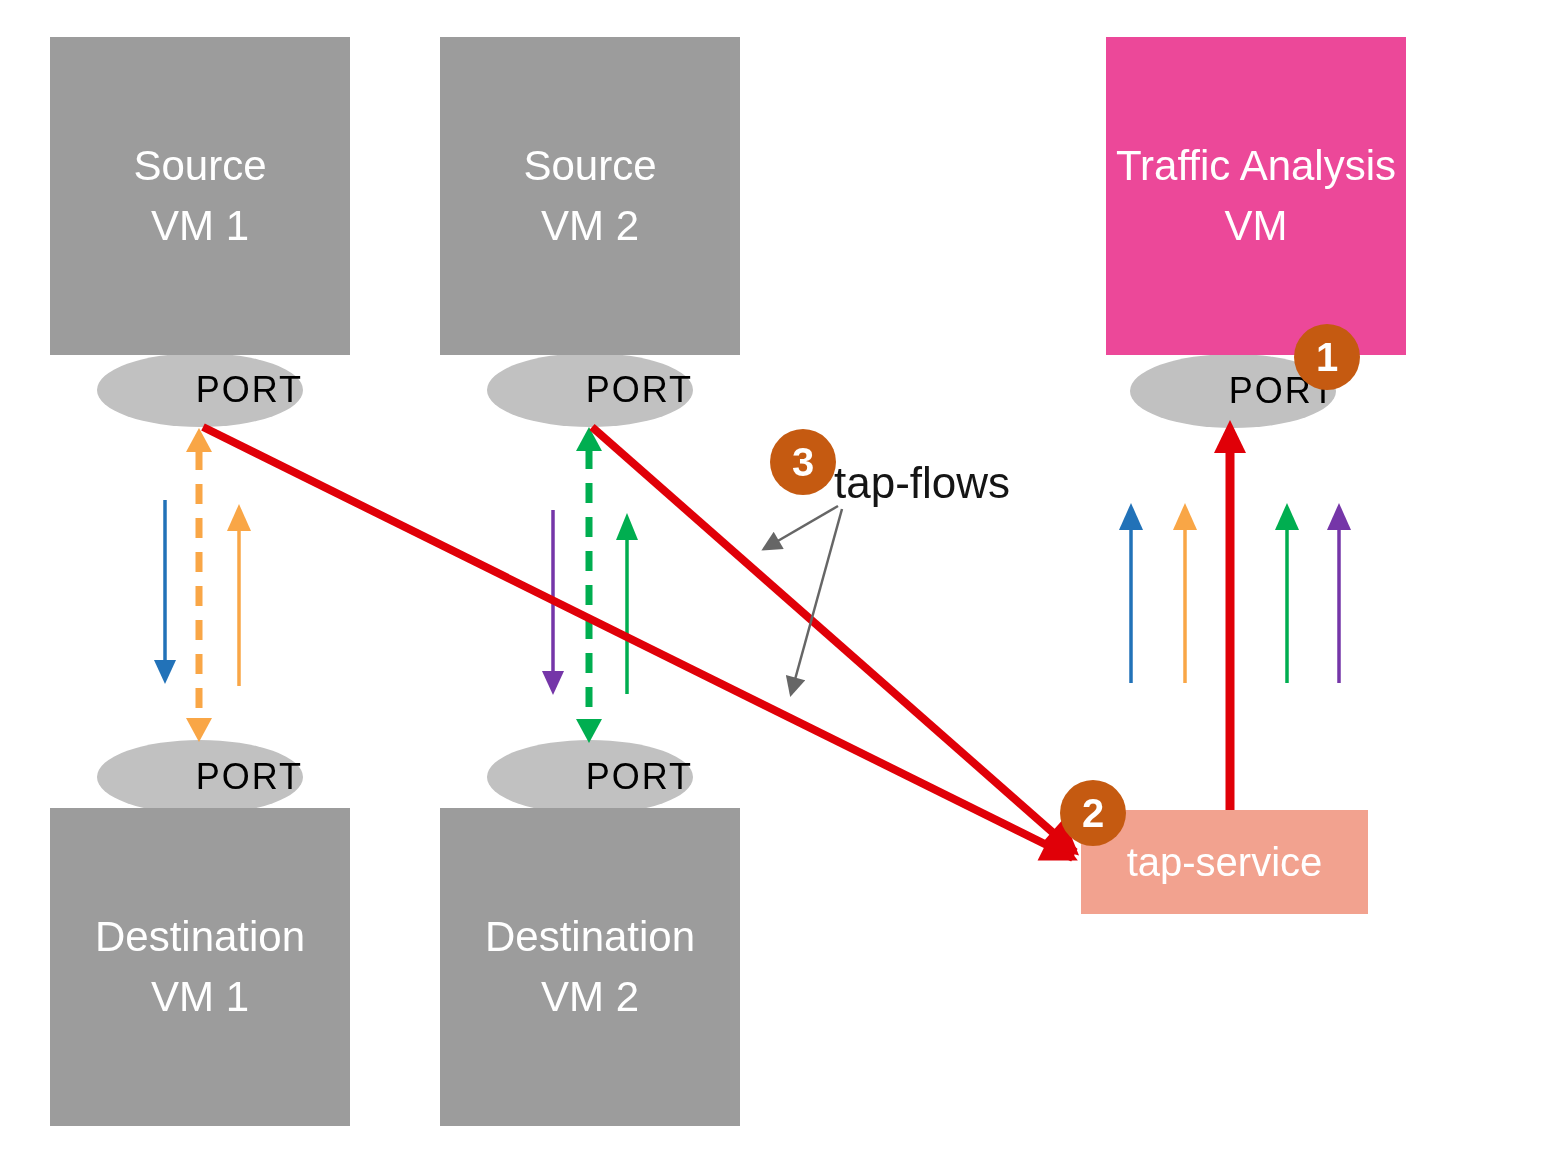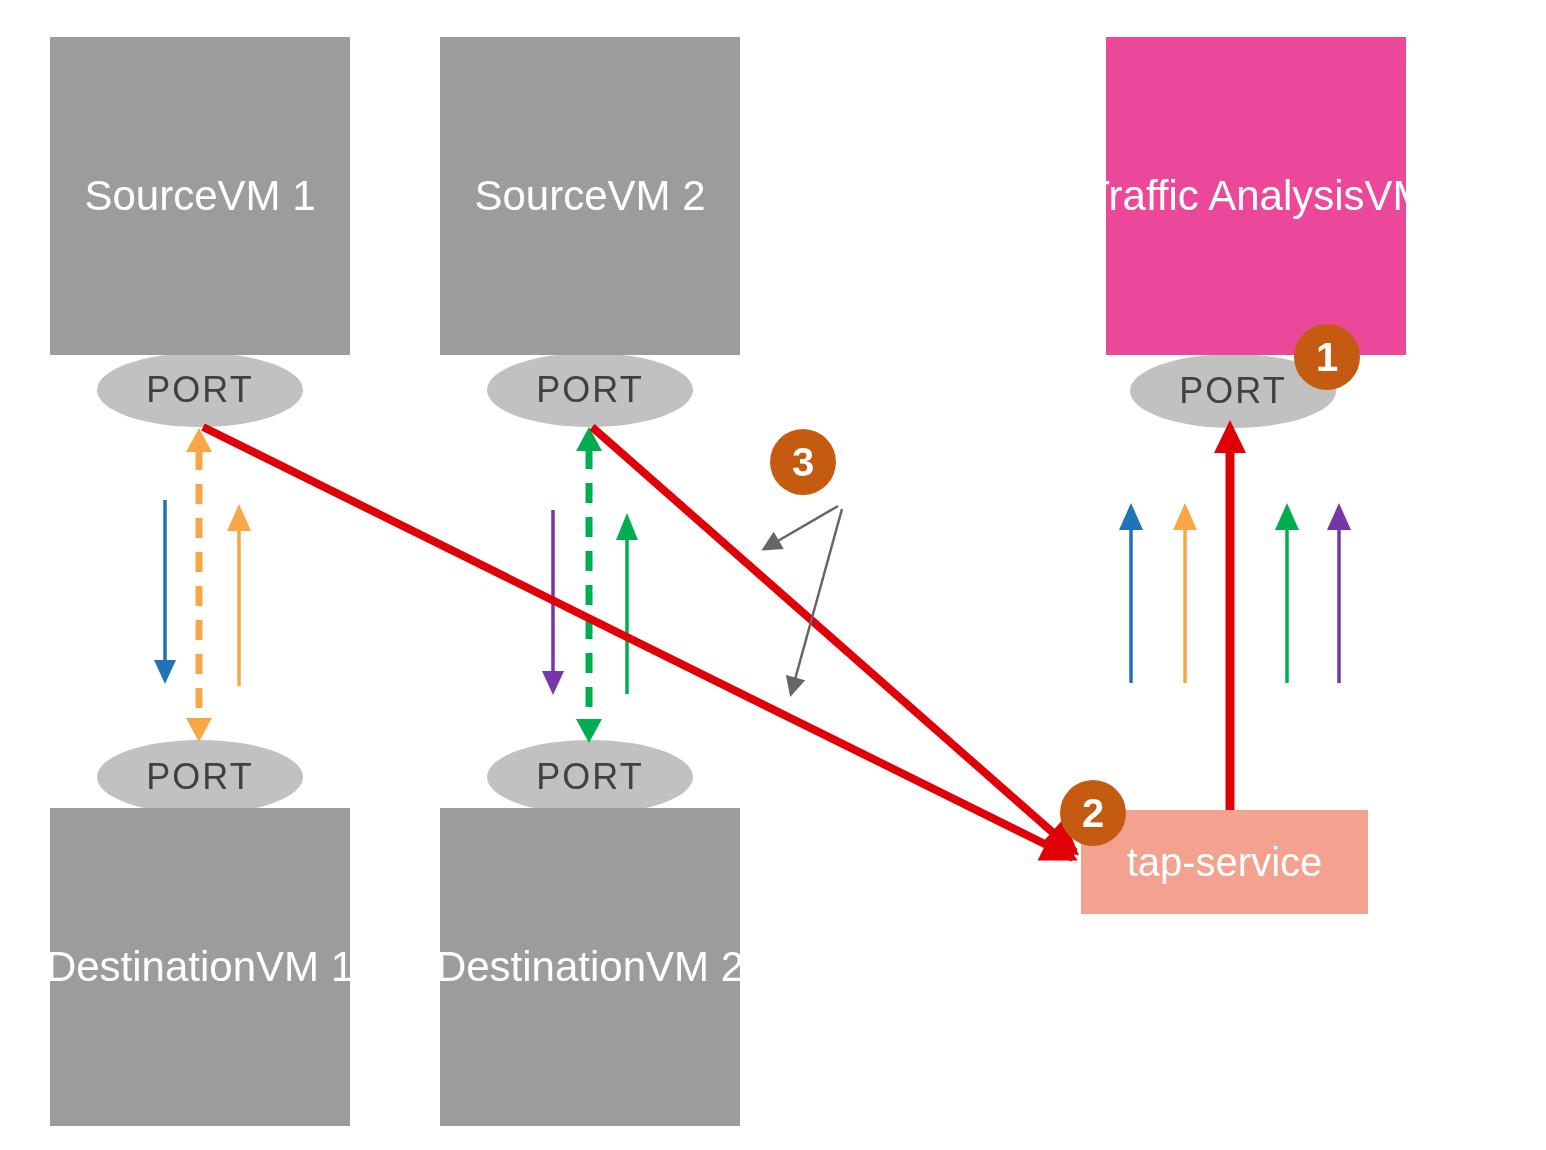--- a/index.html
+++ b/index.html
@@ -2,29 +2,29 @@
 <html><head>
 <meta charset="utf-8">
 <style>
   html,body{margin:0;padding:0;background:#ffffff;}
   .canvas{
     position:relative;width:1546px;height:1150px;background:#ffffff;
     font-family:"Liberation Sans",sans-serif;overflow:hidden;
   }
   .vm-box{
     position:absolute;width:300px;height:318px;background:#9C9C9C;
-    color:#ffffff;display:flex;flex-direction:row;align-items:center;
+    color:#ffffff;display:flex;flex-direction:column;align-items:center;
     justify-content:center;text-align:center;font-size:42px;line-height:60px;
     white-space:nowrap;
   }
   .vm-box.red{background:#ec4899;margin-left:21px;}
   .port{
     position:absolute;width:206px;height:74px;background:#C1C1C1;
-    border-radius:50%;color:#404040;display:flex;align-items:center;
-    justify-content:center;font-size:36px;letter-spacing:2px;
+    border-radius:50%;color:#000000;display:flex;align-items:center;
+    justify-content:flex-end;font-size:36px;letter-spacing:2px;
   }
   .tap-service{
     position:absolute;left:1081px;top:810px;width:287px;height:104px;
     background:#F2A28F;color:#ffffff;display:flex;align-items:center;
     justify-content:center;font-size:40px;
   }
   .badge{
     position:absolute;width:66px;height:66px;border-radius:50%;
     background:#C55A11;color:#ffffff;display:flex;align-items:center;
     justify-content:center;font-size:40px;font-weight:bold;
@@ -129,14 +129,15 @@
   <div class="badge" style="left:1294px;top:324px;">
     <span>1</span>
   </div>
   <div class="badge" style="left:1060px;top:780px;">
     <span>2</span>
   </div>
   <div class="badge" style="left:770px;top:429px;">
     <span>3</span>
   </div>
 
+  <div class="tap-flows">tap-flows</div>
 
 </div>
 
 </body></html>

